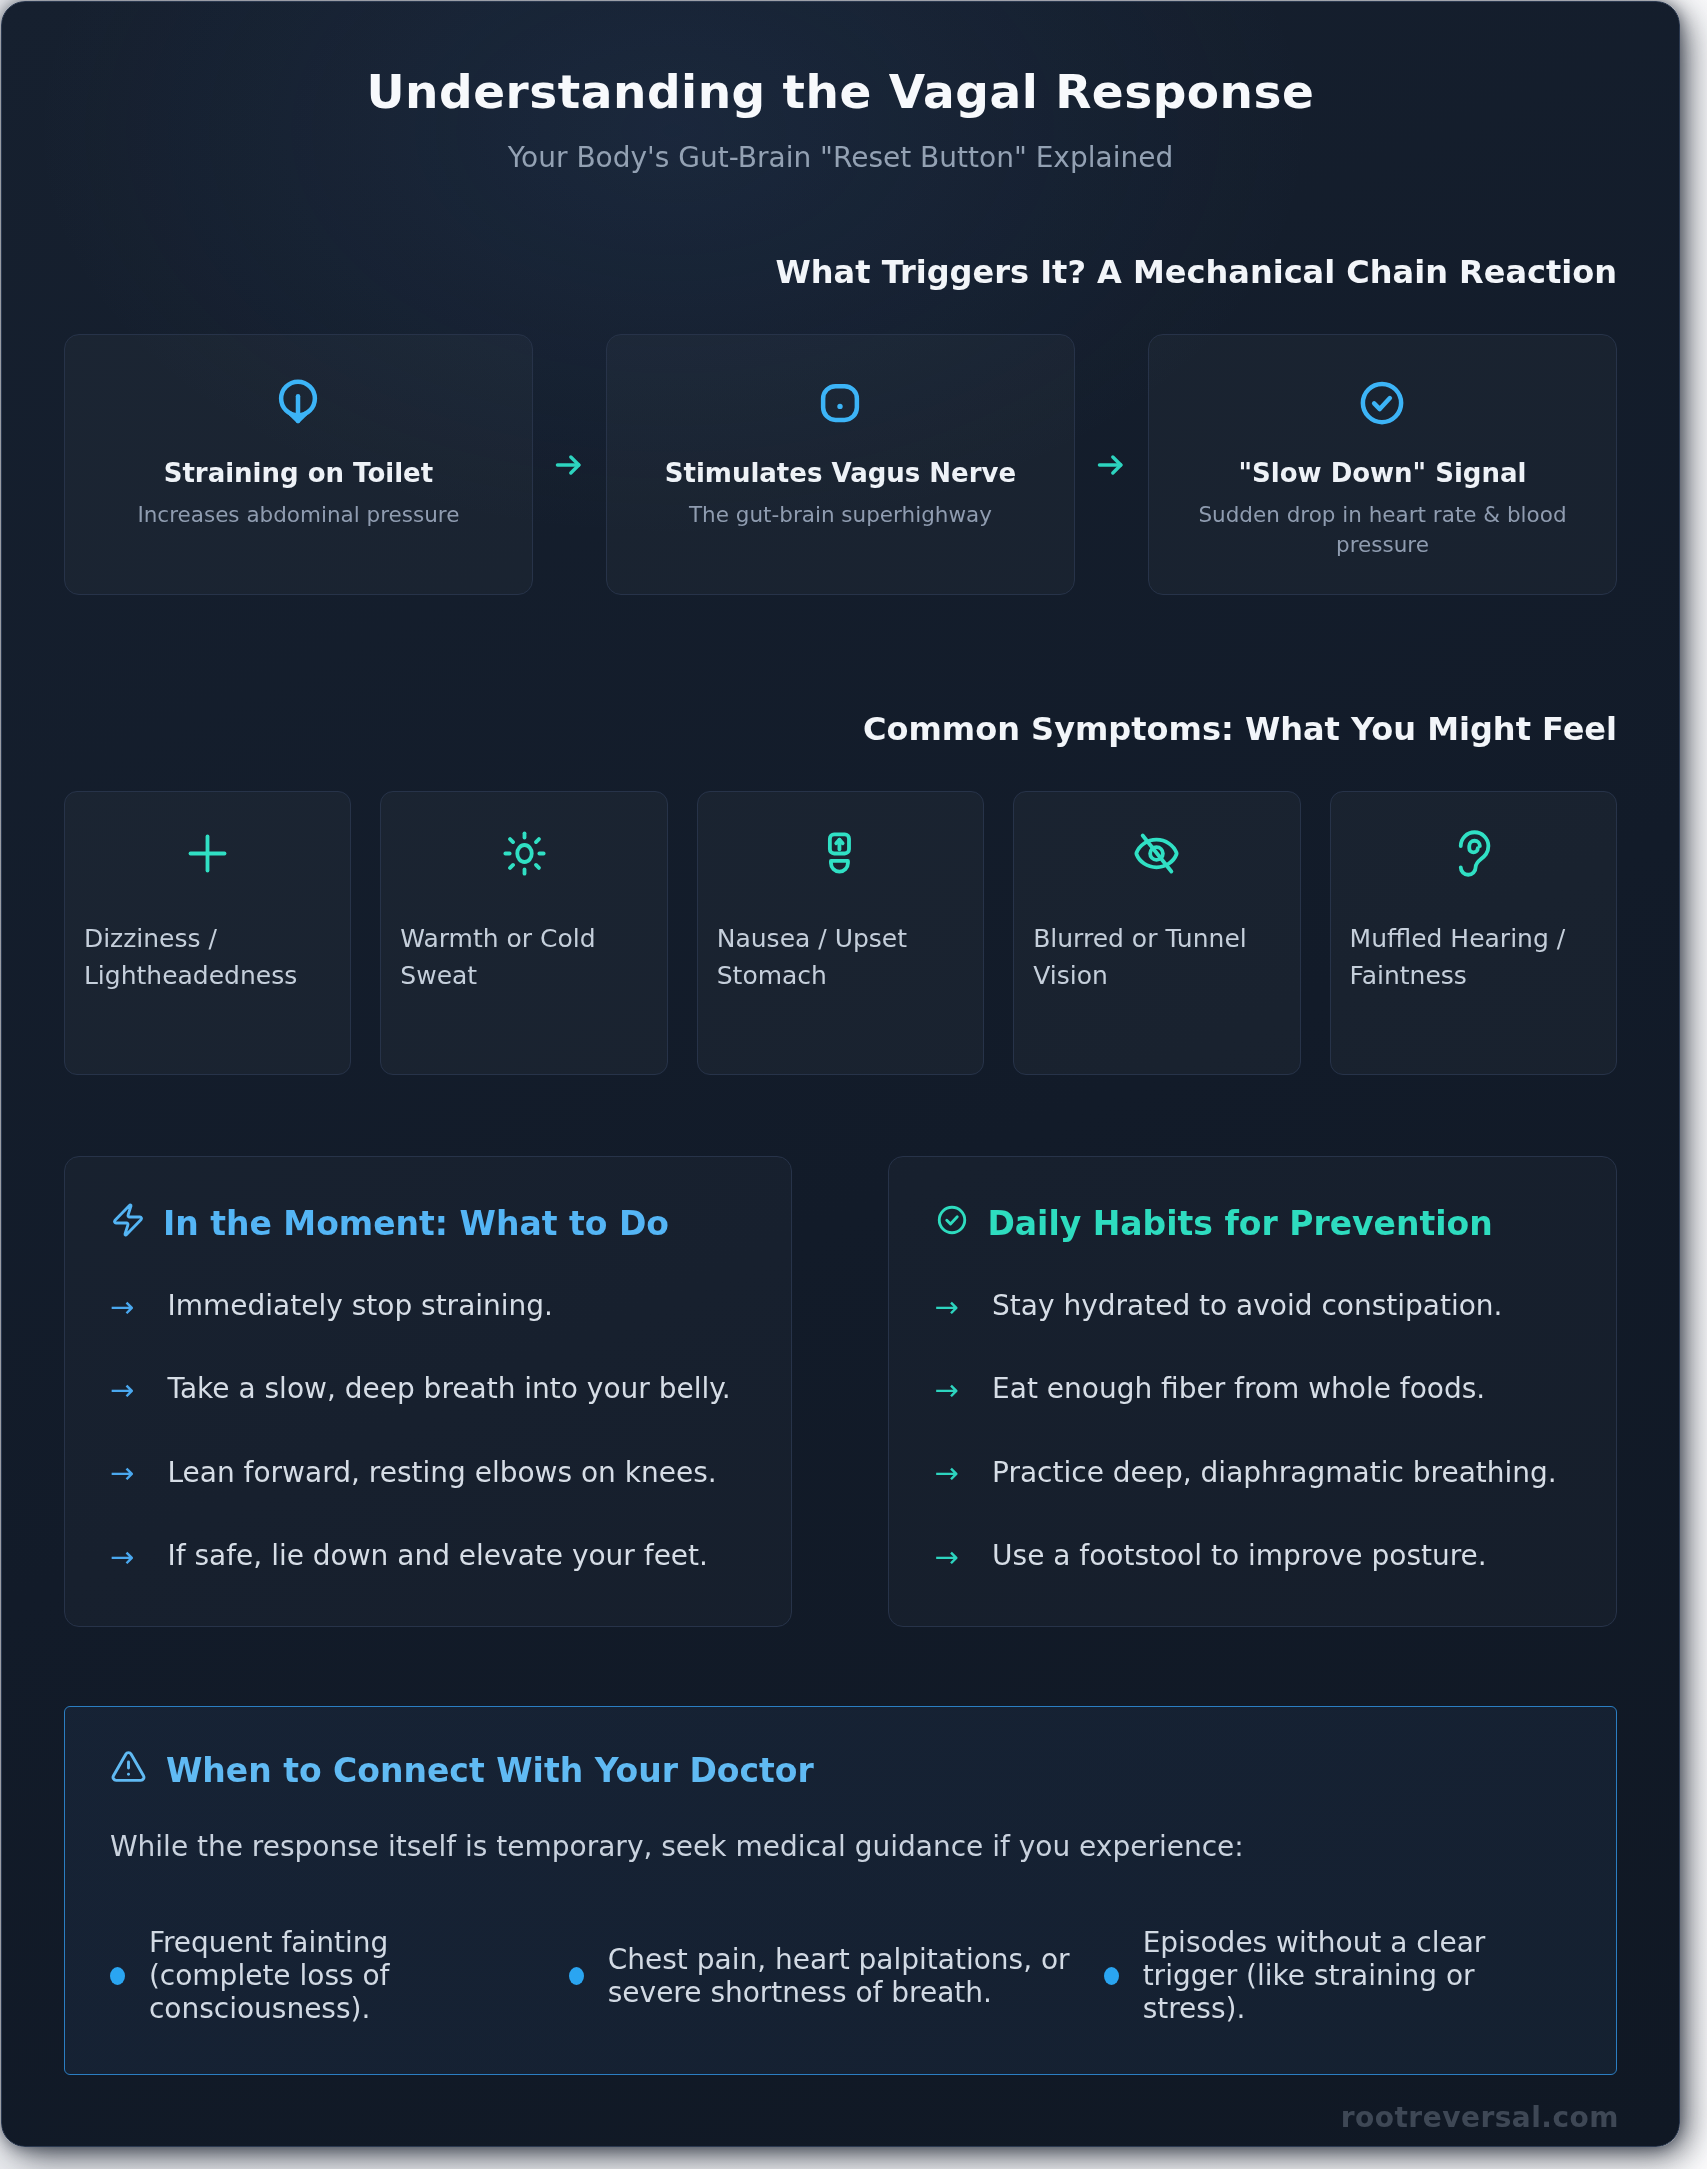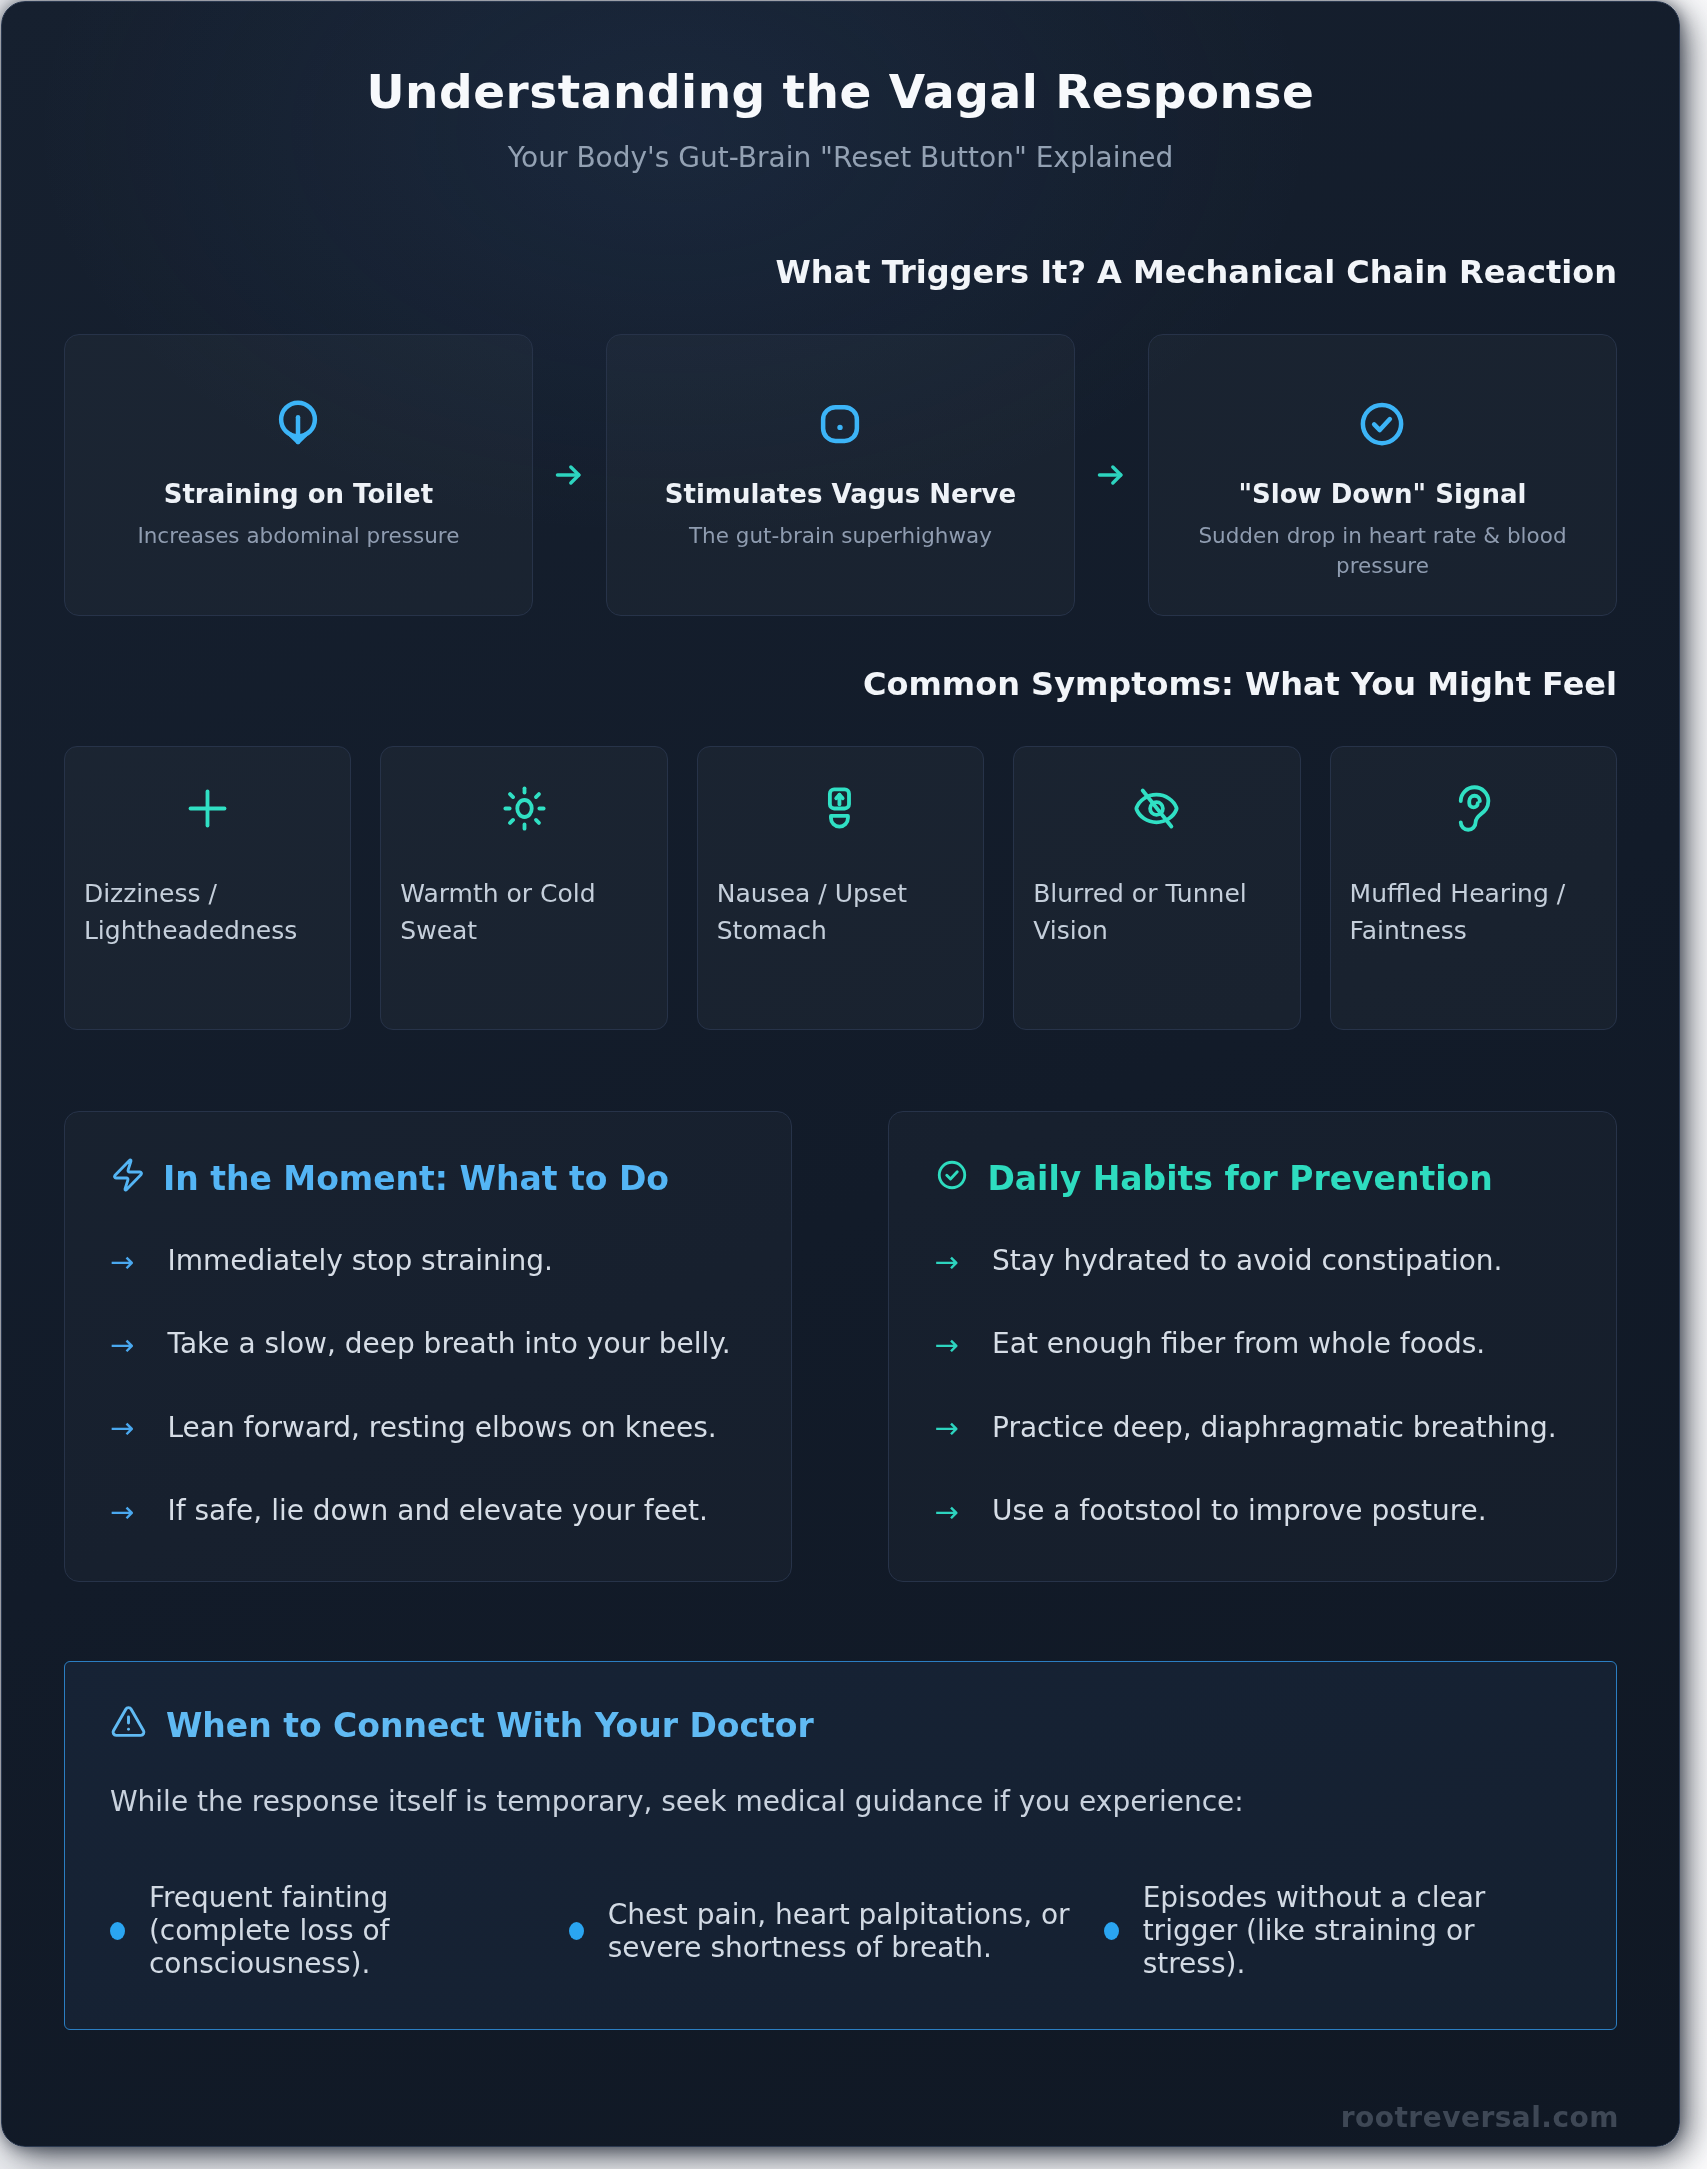--- a/index.html
+++ b/index.html
@@ -13,27 +13,27 @@
     box-sizing:border-box;border-radius:24px;border:0.9px solid #2b3950;
     background:
       radial-gradient(1031px 656px at 40% 6%, rgba(62,103,163,.12), rgba(0,0,0,0) 62%),
       linear-gradient(155deg,#16202f 0%,#121b29 55%,#101824 100%);
     box-shadow:9.4px 11.2px 36px -3.7px rgba(13,20,33,.72), 0 0 15px rgba(13,20,33,.5);
     padding:47px 62px 0;
   }
   .title{margin:15px 0 0;text-align:center;color:#f7f9fc;font-size:47px;font-weight:bold;letter-spacing:0.5px}
   .subtitle{margin-top:22.5px;text-align:center;color:#93a1b3;font-size:28px}
   .section-heading{margin-top:79px;text-align:right;color:#f2f5f9;font-size:32px;font-weight:bold}
-  .section-heading.second{margin-top:49px}
+  .section-heading.second{margin-top:115px}
 
   .chain-row{display:flex;align-items:stretch;margin-top:43px}
   .chain-card{
     flex:1;box-sizing:border-box;min-height:217px;text-align:center;
     background:rgba(255,255,255,.028);border:0.9px solid #273349;border-radius:15px;
-    padding:62px 26px 34px;
+    padding:41px 26px 34px;
   }
   .chain-icon{color:#3cb4f7;display:inline-block}
   .chain-icon svg{width:54px;height:54px}
   .chain-title{margin-top:24px;font-size:26px;font-weight:bold;color:#eef2f7}
   .chain-sub{margin:11.2px auto 0;font-size:21.5px;color:#8f9cb0;line-height:1.4;max-width:412px}
   .chain-arrow{width:73px;display:flex;align-items:center;justify-content:center;color:#2dd4bf}
   .chain-arrow svg{width:43px;height:32px}
 
   .symptom-row{display:flex;gap:29px;margin-top:43px}
   .symptom-card{

